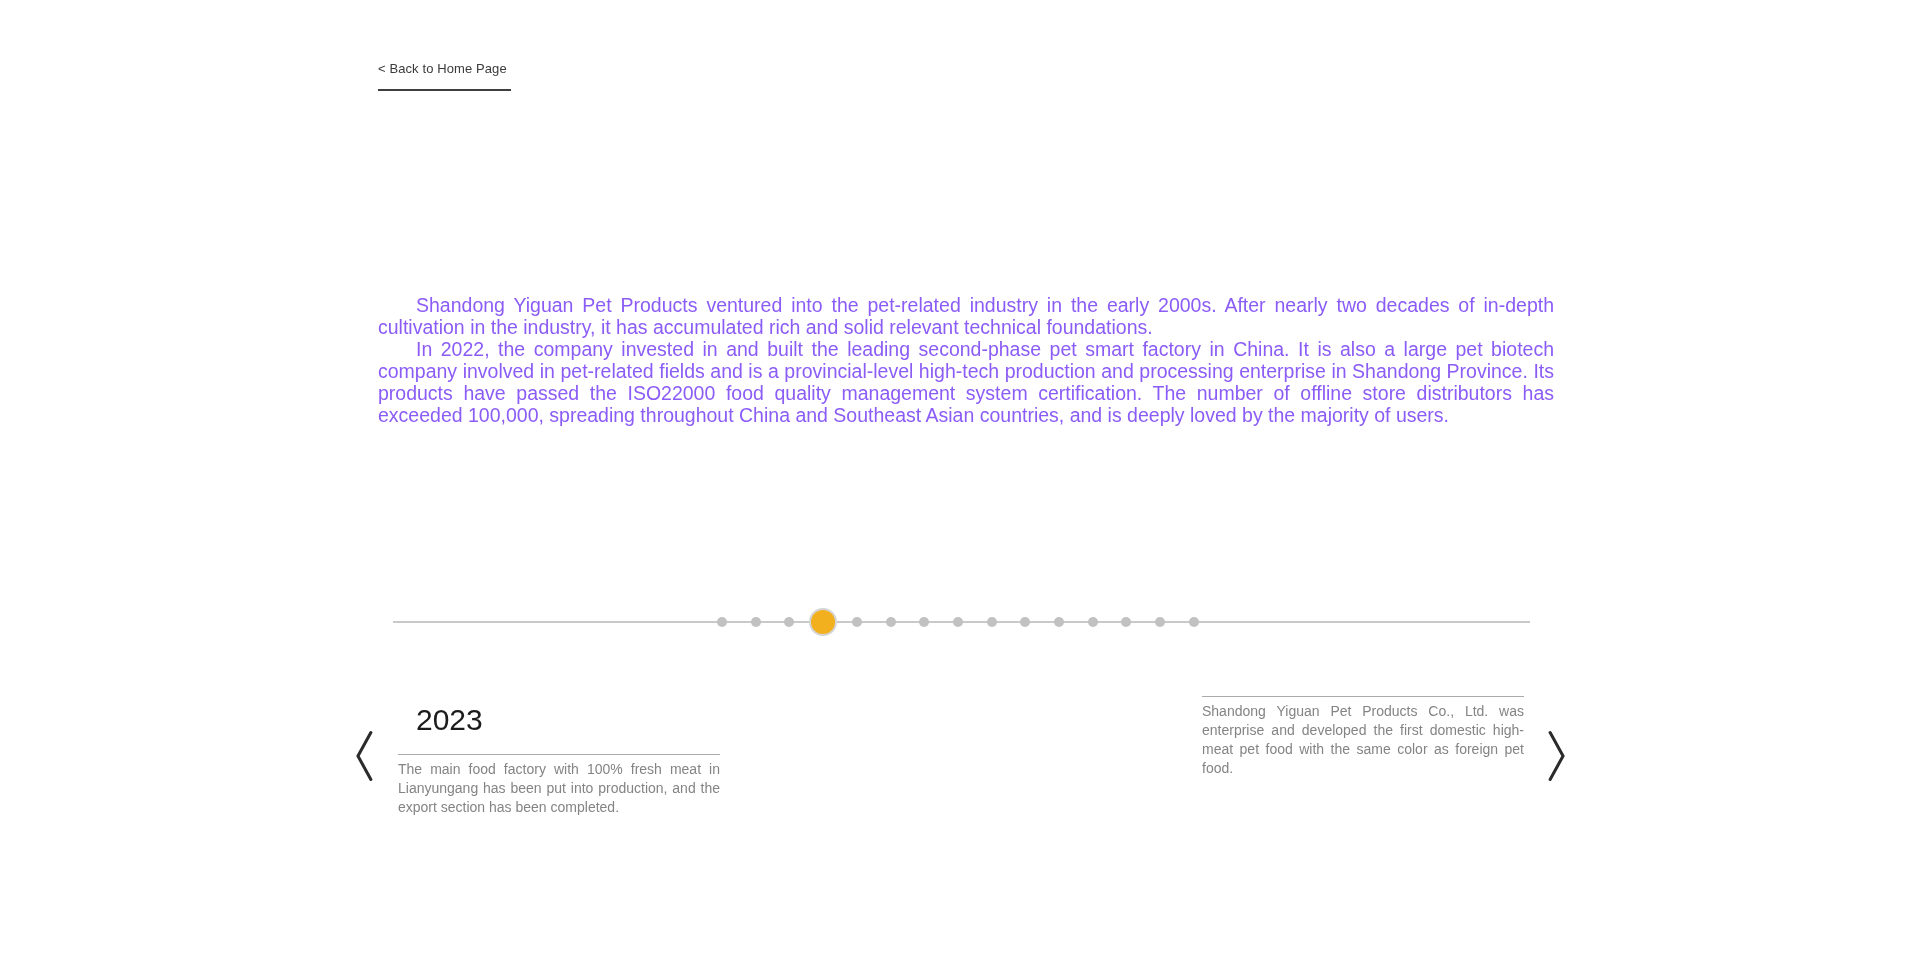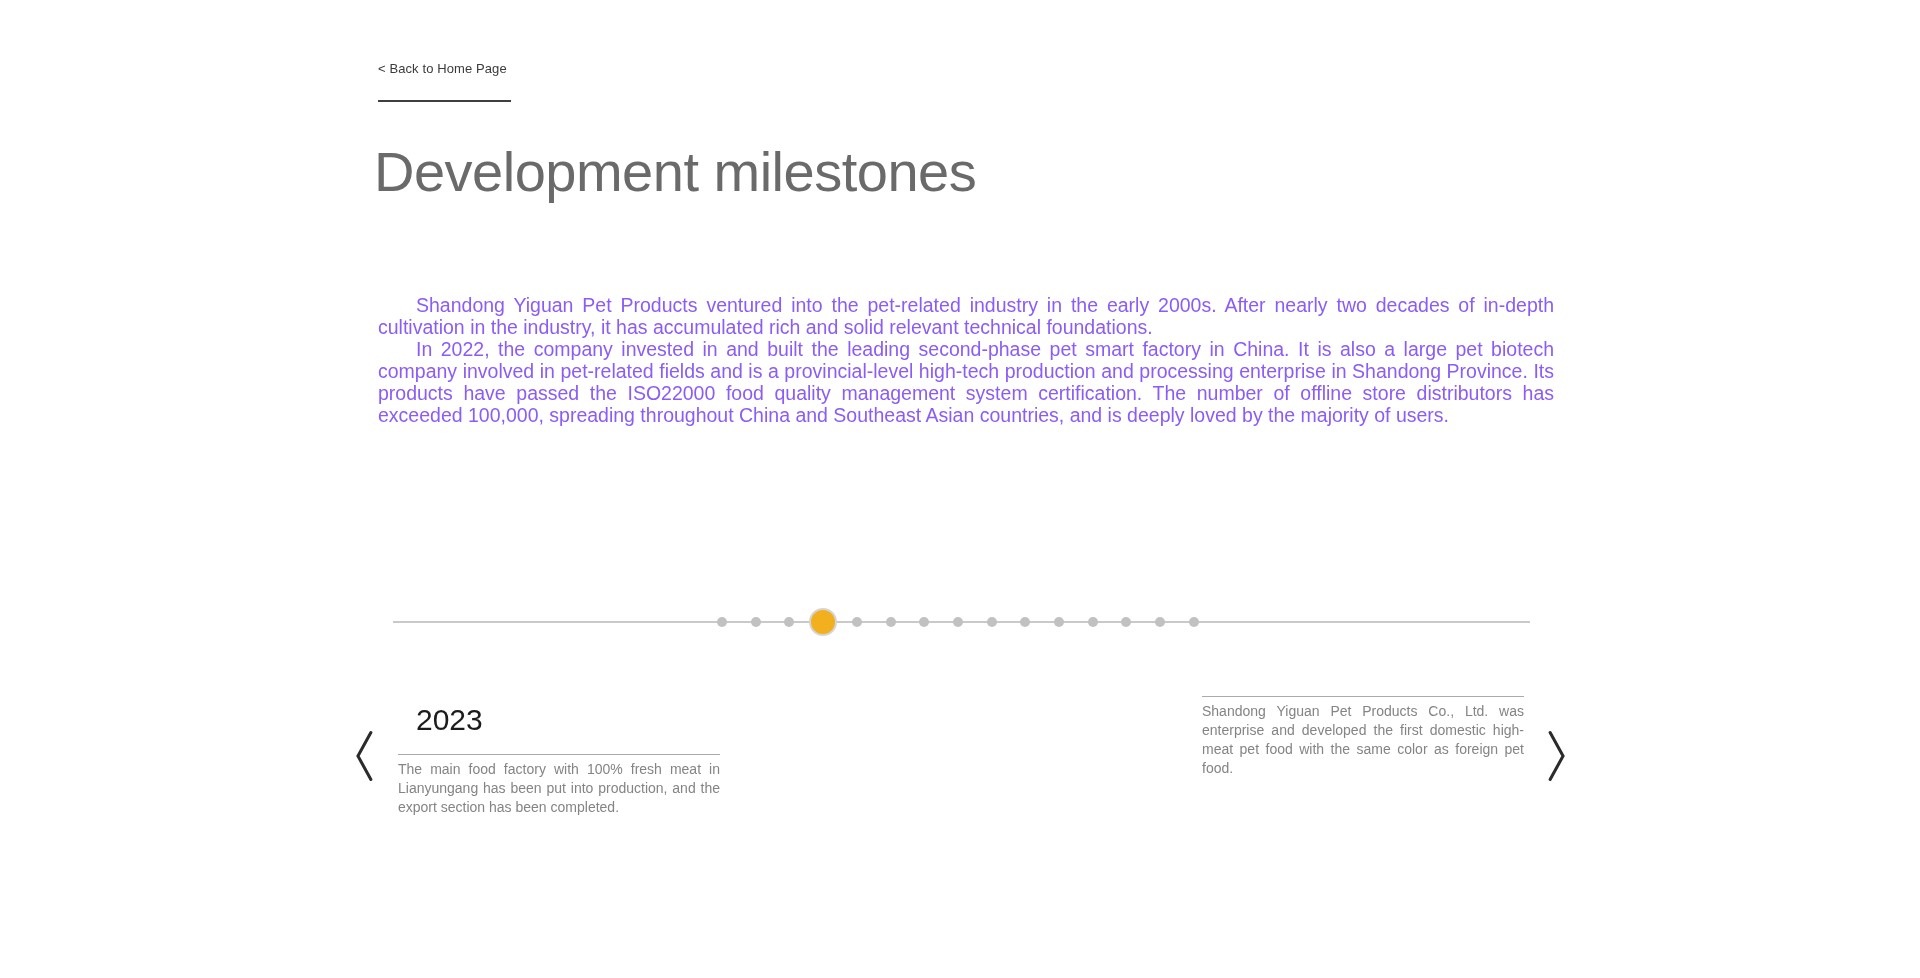--- a/index.html
+++ b/index.html
@@ -7,21 +7,21 @@
   .canvas {
     position:relative; width:1920px; height:978px;
     background:#ffffff; overflow:hidden;
   }
 
   
   .back-link {
     position:absolute; left:378px; top:61px;
     display:inline-block;
     font-size:13px; color:#3b3b3b; text-decoration:none;
-    padding:0 4px 24px 0;
+    padding:0 4px 13px 0;
     border-bottom:2px solid #3f3f3f;
     min-width:115px;
     cursor:pointer;
     letter-spacing:0.1px;
   }
 
   
   .page-title {
     position:absolute; left:374px; top:140px; margin:0;
     font-size:56px; font-weight:300; color:#6a6a6a;
@@ -80,21 +80,20 @@
   .nav-btn.next { left:1540px; }
   .nav-btn svg { display:block; width:100%; height:100%; }
 </style>
 </head>
 <body>
 
 <div class="canvas">
 
   <a class="back-link">&lt; Back to Home Page</a>
 
-  <h1 class="page-title">Development milestones</h1>
 
   <div class="intro">
     <p>Shandong Yiguan Pet Products ventured into the pet-related industry in the early 2000s. After nearly two decades of in-depth cultivation in the industry, it has accumulated rich and solid relevant technical foundations.</p>
     <p>In 2022, the company invested in and built the leading second-phase pet smart factory in China. It is also a large pet biotech company involved in pet-related fields and is a provincial-level high-tech production and processing enterprise in Shandong Province. Its products have passed the ISO22000 food quality management system certification. The number of offline store distributors has exceeded 100,000, spreading throughout China and Southeast Asian countries, and is deeply loved by the majority of users.</p>
   </div>
 
   <div class="timeline-track"></div>
   <div>
       <div class="dot" style="left: 722px; top: 622px; background: rgb(193, 193, 193);"></div>
       <div class="dot" style="left: 755.7px; top: 622px; background: rgb(193, 193, 193);"></div>

